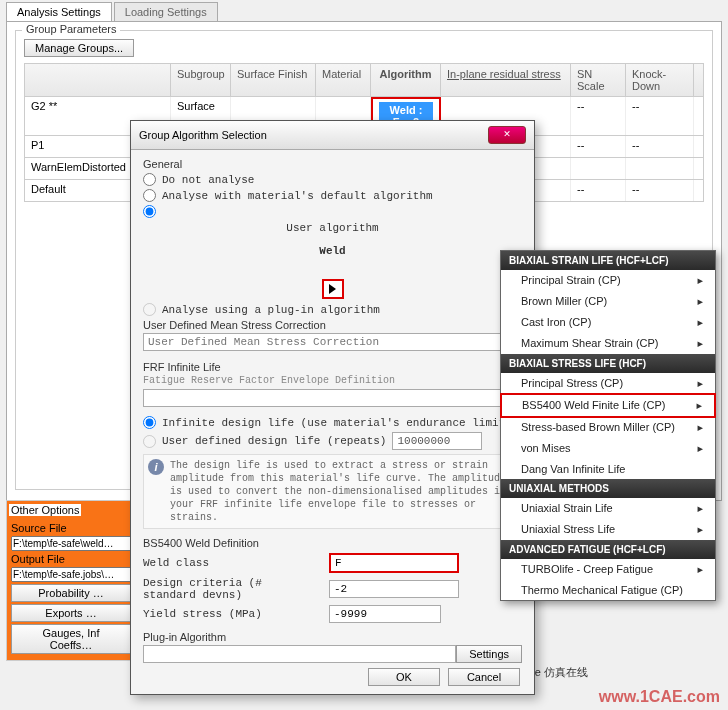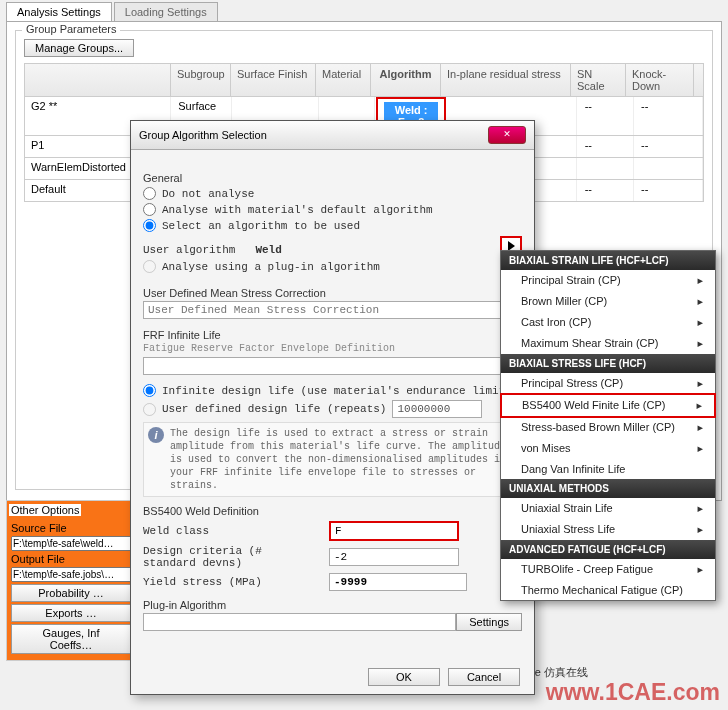--- a/index.html
+++ b/index.html
@@ -12,44 +12,44 @@
 .main-area { background: #fff; border: 1px solid #aaa; margin: 0 6px; padding: 8px; height: 480px; position: relative; }
 
 .fieldset { border: 1px solid #ccc; padding: 8px; margin-bottom: 8px; position: relative; }
 .legend { position: absolute; top: -8px; left: 6px; background: #fff; padding: 0 4px; color: #333; }
 
 .btn { padding: 2px 10px; border: 1px solid #999; background: linear-gradient(#fdfdfd,#e5e5e5); cursor: pointer; }
 
 .grid { margin-top: 6px; }
 .grid-head { display: flex; background: linear-gradient(#f5f5f5,#e8e8e8); border: 1px solid #ccc; }
 .grid-head > div { padding: 4px 6px; border-right: 1px solid #ccc; color: #555; }
-.grid-row { display: flex; border: 1px solid #ccc; border-top: none; min-height: 22px; justify-content: space-between; }
+.grid-row { display: flex; border: 1px solid #ccc; border-top: none; min-height: 22px; }
 .grid-row > div { padding: 3px 6px; border-right: 1px solid #eee; }
 .col-name { width: 146px; }
 .col-sub { width: 60px; }
 .col-sf { width: 85px; }
 .col-mat { width: 55px; }
 .col-algo { width: 70px; font-weight: bold; text-align: center;}
-.col-ipr { width: 130px; }
+.col-ipr { width: 130px; text-decoration: underline; }
 .col-sn { width: 55px; }
 .col-kd { width: 68px; }
 
 .red-box { border: 2px solid #d00 !important; }
 .hl-algo { background: #3399ff; color: #fff; padding: 2px 6px; display: inline-block; }
 
 .dialog { position: absolute; left: 130px; top: 120px; width: 405px; height: 575px; background: #f4f4f4; border: 1px solid #555; box-shadow: 4px 4px 10px rgba(0,0,0,0.3); z-index: 10; }
 .dlg-title { background: linear-gradient(#fdfdfd,#e0e0e0); padding: 5px 8px; display: flex; justify-content: space-between; align-items: center; border-bottom: 1px solid #aaa; }
 .dlg-close { width: 38px; height: 18px; background: linear-gradient(#e07,#b03); border: 1px solid #833; border-radius: 3px; color: #fff; text-align: center; line-height: 15px; font-size: 9px; cursor: pointer; }
 .dlg-body { padding: 8px 12px; font-family: "Courier New", monospace; }
 .dlg-body label, .dlg-body span.lbl { font-family: "Courier New", monospace; color: #333; }
 .radio-row { margin: 3px 0; display: flex; align-items: center; gap: 6px; }
-.sect-lbl { margin: 14px 0 2px; color: #333; }
+.sect-lbl { margin: 0 0 2px; color: #333; }
 .txt-input { width: 100%; padding: 2px 4px; border: 1px solid #aaa; background: #fff; font-family: "Courier New", monospace; }
 .gray { color: #888; }
-.algo-row { display: flex; align-items: flex-end; gap: 20px; margin: 4px 0; }
+.algo-row { display: flex; align-items: center; gap: 11px; margin: 4px 0; flex-direction: column; }
 .play-btn { width: 22px; height: 20px; border: 1px solid #333; background: #fff; display: flex; align-items: center; justify-content: center; cursor: pointer; }
 .play-btn::after { content: ""; border-left: 7px solid #000; border-top: 5px solid transparent; border-bottom: 5px solid transparent; }
 
 .info-box { display: flex; gap: 6px; background: #f9f9f9; border: 1px solid #ddd; padding: 4px; margin-top: 4px; }
 .info-icon { width: 16px; height: 16px; border-radius: 50%; background: #78a; color: #fff; text-align: center; line-height: 16px; font-style: italic; font-weight: bold; flex-shrink: 0; }
 .info-text { font-size: 10px; color: #666; line-height: 1.3; font-family: "Courier New", monospace; }
 
 .weld-row { display: flex; align-items: center; margin: 4px 0; gap: 16px; }
 .weld-row .lbl { width: 170px; flex-shrink: 0; }
 .weld-input { border: 1px solid #aaa; padding: 2px 4px; font-family: "Courier New", monospace; background:#fff; }
@@ -62,21 +62,21 @@
 .left-opts { position: absolute; left: 6px; top: 500px; width: 130px; background:#f97316; border:1px solid #ccc; padding:4px; font-size:10px;}
 .left-opts .row { margin: 2px 0; }
 .left-opts input { width: 100%; font-size: 10px; }
 
 .menu { position: absolute; left: 500px; top: 250px; width: 216px; background: #fff; border: 1px solid #666; box-shadow: 3px 3px 8px rgba(0,0,0,0.4); z-index: 20; }
 .menu-head { background: linear-gradient(#4a4a4a,#2a2a2a); color: #fff; font-weight: bold; padding: 4px 8px; font-size: 10px; }
 .menu-item { display: flex; justify-content: space-between; padding: 4px 12px 4px 20px; color: #222; cursor: pointer; }
 .menu-item .arrow { color: #333; }
 .menu-item.red { border: 2px solid #d00; margin: -1px; }
 
-.watermark { position: absolute; right: 8px; bottom: 4px; color: #c33; font-size: 23px; font-weight: bold; opacity: 0.75; }
+.watermark { position: absolute; right: 8px; bottom: 4px; color: #c33; font-size: 16px; font-weight: bold; opacity: 0.75; }
 .wx { position: absolute; right: 140px; bottom: 28px; font-size: 13px; color: #333; display:flex; align-items:center; gap:4px;}
 .wx-icon { width:20px;height:20px;border-radius:50%;background:#3a3;color:#fff;text-align:center;line-height:20px;font-size:12px;}
 .bg-logo { position:absolute; left:220px; top:340px; font-size:40px; letter-spacing:6px; color:rgba(120,120,120,0.15); font-weight:bold; z-index:1; pointer-events:none;}
 </style>
 </head>
 <body>
 
 <div class="tabs">
   <div class="tab active">Analysis Settings</div>
   <div class="tab">Loading Settings</div>
@@ -154,21 +154,20 @@
     <div class="radio-row">
         <input type="radio" name="g" style="">
         <label>Do not analyse</label>
       </div>
     <div class="radio-row">
         <input type="radio" name="g" style="">
         <label>Analyse with material's default algorithm</label>
       </div>
     <div class="radio-row">
         <input type="radio" name="g" checked="" style="">
-        <label>Select an algorithm to be used</label>
       </div>
 
     <div class="algo-row">
       <span class="lbl">User algorithm</span>
       <span class="lbl" style="font-weight:bold">Weld</span>
       <div style="flex:1"></div>
       <div class="play-btn red-box"></div>
     </div>
     <div class="radio-row gray">
         <input type="radio" disabled="" style="">
@@ -200,21 +199,21 @@
     <div class="weld-row">
       <span class="lbl">Weld class</span>
       <input class="weld-input red-box" style="width: 130px;" value="F">
     </div>
     <div class="weld-row">
       <span class="lbl">Design criteria (# standard devns)</span>
       <input class="weld-input" style="width: 130px;" value="-2">
     </div>
     <div class="weld-row">
       <span class="lbl">Yield stress (MPa)</span>
-      <input class="weld-input" style="width: 138px; font-weight: bold;" value="-9999">
+      <input class="weld-input" style="width: 112px;" value="-9999">
     </div>
 
     <div class="sect-lbl" style="margin-top:8px">Plug-in Algorithm</div>
     <div style="display:flex">
         <input class="txt-input" disabled="" style="">
         <button class="settings-btn">Settings</button>
       </div>
   </div>
   <div class="dlg-foot">
     <button class="btn">OK</button>

